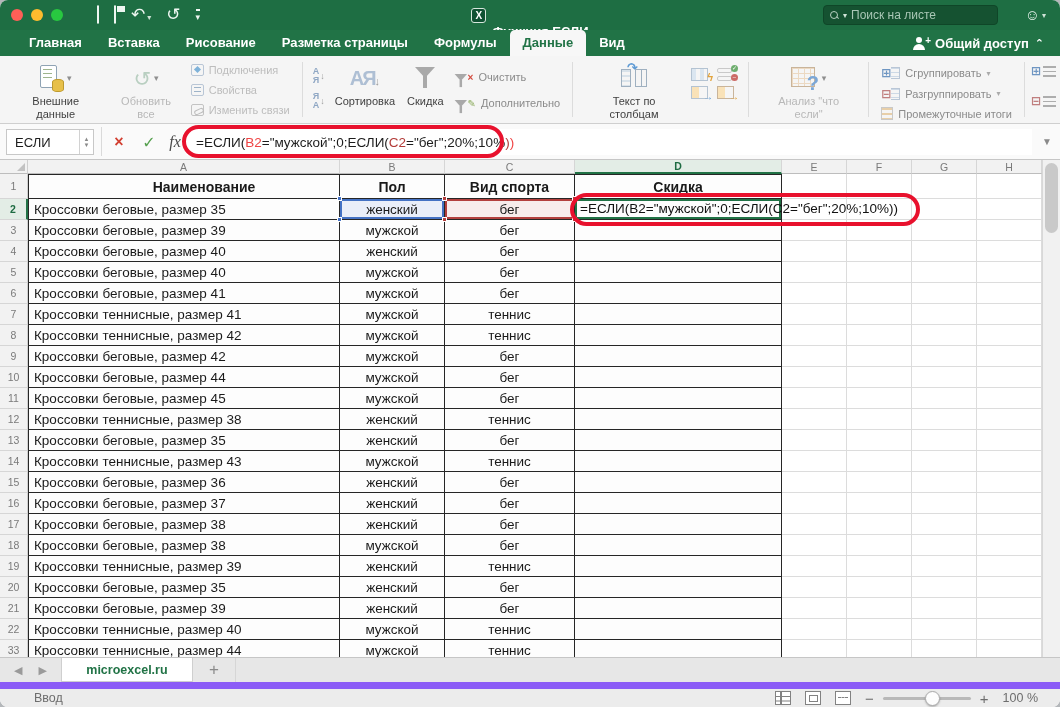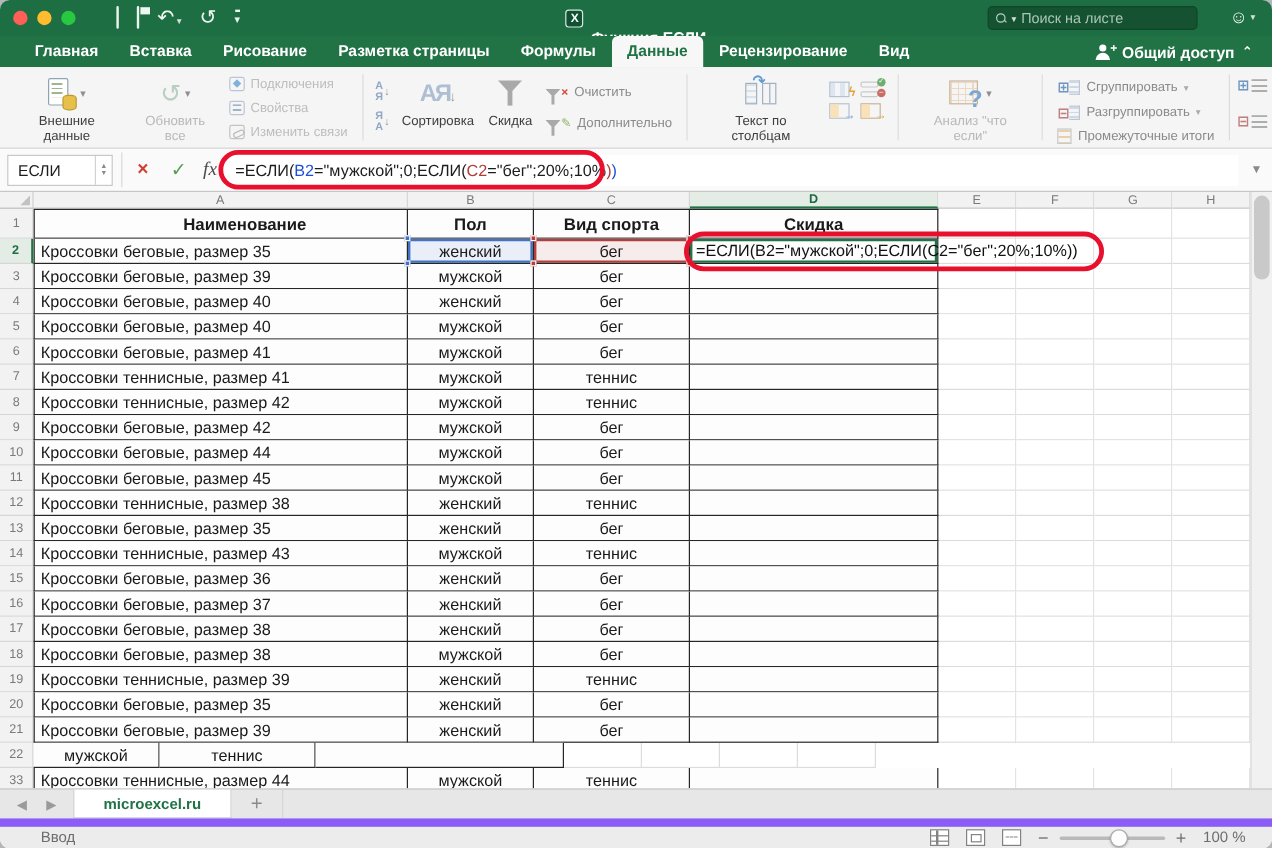--- a/index.html
+++ b/index.html
@@ -112,21 +112,21 @@
   .namebox{position:absolute;left:6px;top:5px;width:88px;height:26px;background:#fff;border:1px solid #c8c8c8;display:flex;align-items:center;}
   .namebox .nbtext{flex:1;padding-left:8px;font-size:13px;color:#1c1c1c;}
   .stepper{width:14px;height:100%;border-left:1px solid #d2d2d2;display:flex;flex-direction:column;align-items:center;justify-content:center;color:#8a8a8a;font-size:6px;line-height:6px;}
   .fbsep{position:absolute;left:101px;top:3px;bottom:3px;width:1px;background:#dadada;}
   .fbbtn{position:absolute;top:5px;height:26px;width:26px;display:flex;align-items:center;justify-content:center;font-size:16px;}
   .btn-cancel{left:106px;color:#d23f31;font-weight:bold;}
   .btn-enter{left:136px;color:#55a04e;font-weight:bold;}
   .btn-fx{left:162px;color:#4a4a4a;font-family:"Liberation Serif","DejaVu Serif",serif;font-style:italic;font-size:16px;}
   .fx-field{position:absolute;left:186px;top:5px;right:28px;height:26px;background:#fff;display:flex;align-items:center;padding-left:10px;font-size:13.5px;white-space:nowrap;overflow:hidden;}
   .fx-expand{position:absolute;right:8px;top:12px;font-size:10px;color:#8a8a8a;}
-  .seg-k{color:#1c1c1c;} .seg-b{color:#1d4ed8;} .seg-r{color:#b23b38;}
+  .seg-k{color:#1c1c1c;} .seg-b{color:#ef4444;} .seg-r{color:#b23b38;}
 
   
   .grid{position:absolute;left:0;top:160px;width:1060px;height:497px;background:#fff;overflow:hidden;}
   .colhdr-row{display:flex;height:14px;}
   .corner{width:28px;height:14px;background:#f2f2f2;border-right:1px solid #cfcfcf;border-bottom:1px solid #bdbdbd;position:relative;}
   .corner::after{content:"";position:absolute;right:2px;bottom:2px;border-bottom:8px solid #c2c2c2;border-left:8px solid transparent;}
   .colhdr{height:14px;background:#f2f2f2;border-right:1px solid #d6d6d6;border-bottom:1px solid #bdbdbd;color:#7a7a7a;font-size:10.5px;display:flex;align-items:center;justify-content:center;}
   .colhdr.active{background:#e3ede6;color:#1e6b42;font-weight:bold;border-bottom:2px solid #217346;}
   .g-row{display:flex;height:21px;}
   .g-row.hdr{height:25px;}
@@ -204,21 +204,20 @@
   </div>
 
   <div class="tabbar">
     <div class="rtabs" id="rtabs">
         <div class="rtab">Главная</div>
         <div class="rtab">Вставка</div>
         <div class="rtab">Рисование</div>
         <div class="rtab">Разметка страницы</div>
         <div class="rtab">Формулы</div>
         <div class="rtab active">Данные</div>
-        <div class="rtab">Рецензирование</div>
         <div class="rtab">Вид</div>
       </div>
     <div class="share">
       <span class="personplus">
           <span class="pp-plus">+</span>
         </span>
       <span>Общий доступ</span>
       <span class="upchev">⌃</span>
     </div>
   </div>
@@ -654,20 +653,21 @@
           <div class="cell center" style="width: 105px;">женский</div>
           <div class="cell center" style="width: 130px;">бег</div>
           <div class="cell" style="width: 207px;"></div>
           <div class="ecell" style="width: 65px;"></div>
           <div class="ecell" style="width: 65px;"></div>
           <div class="ecell" style="width: 65px;"></div>
           <div class="ecell" style="width: 65px;"></div>
         </div>
         <div class="g-row">
           <div class="rowhdr">22</div>
+          <div class="cell namecol left" style="width: 312px;">Кроссовки теннисные, размер 40</div>
           <div class="cell center" style="width: 105px;">мужской</div>
           <div class="cell center" style="width: 130px;">теннис</div>
           <div class="cell" style="width: 207px;"></div>
           <div class="ecell" style="width: 65px;"></div>
           <div class="ecell" style="width: 65px;"></div>
           <div class="ecell" style="width: 65px;"></div>
           <div class="ecell" style="width: 65px;"></div>
         </div>
         <div class="g-row">
           <div class="rowhdr">33</div>

